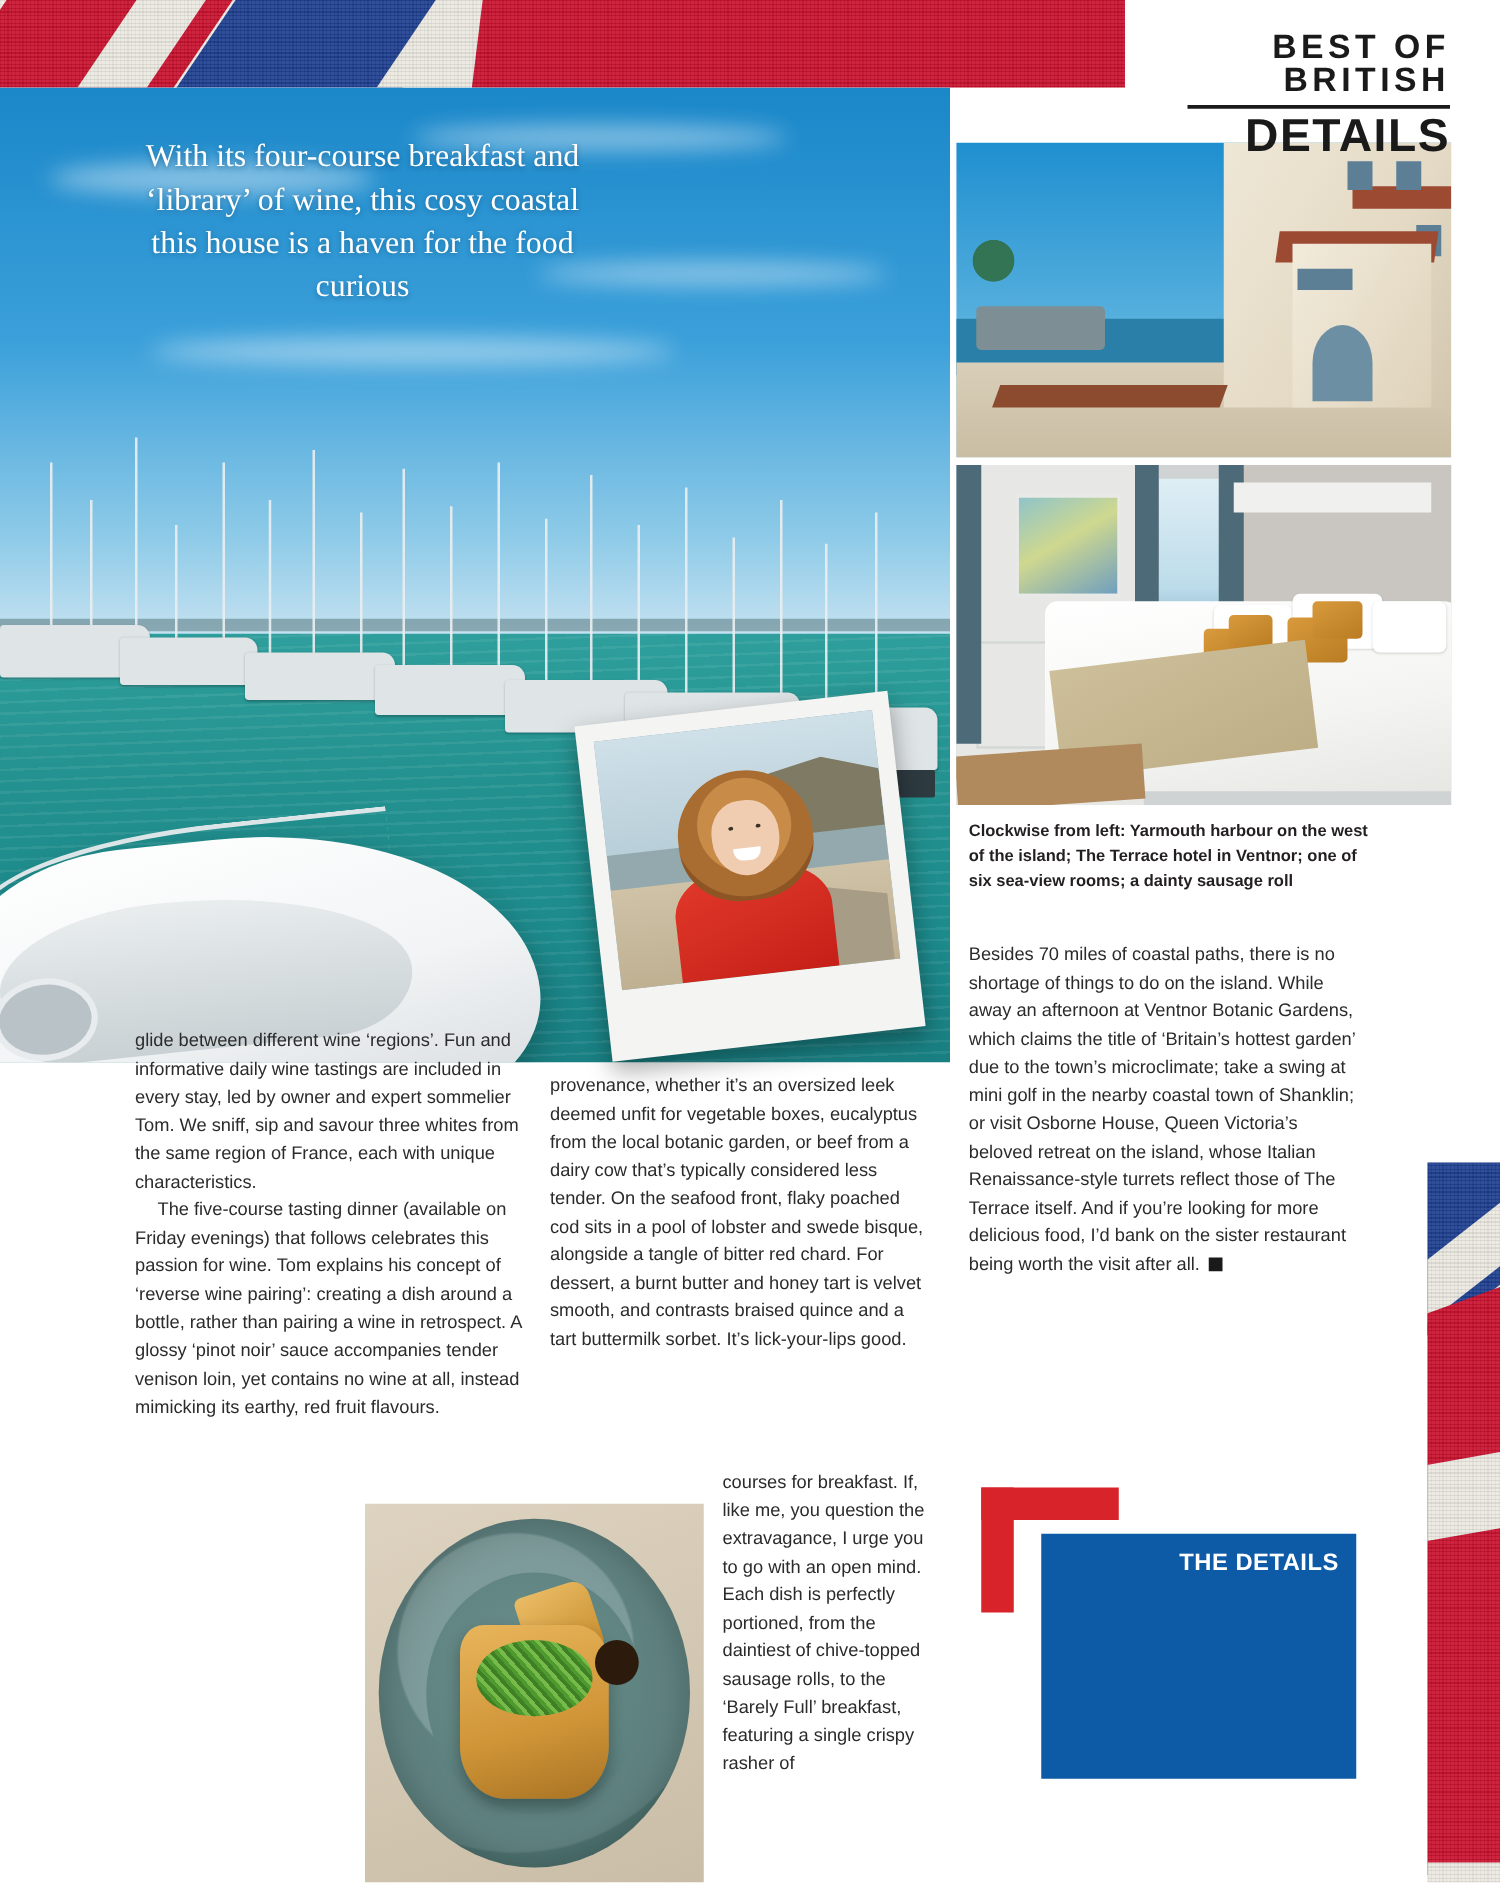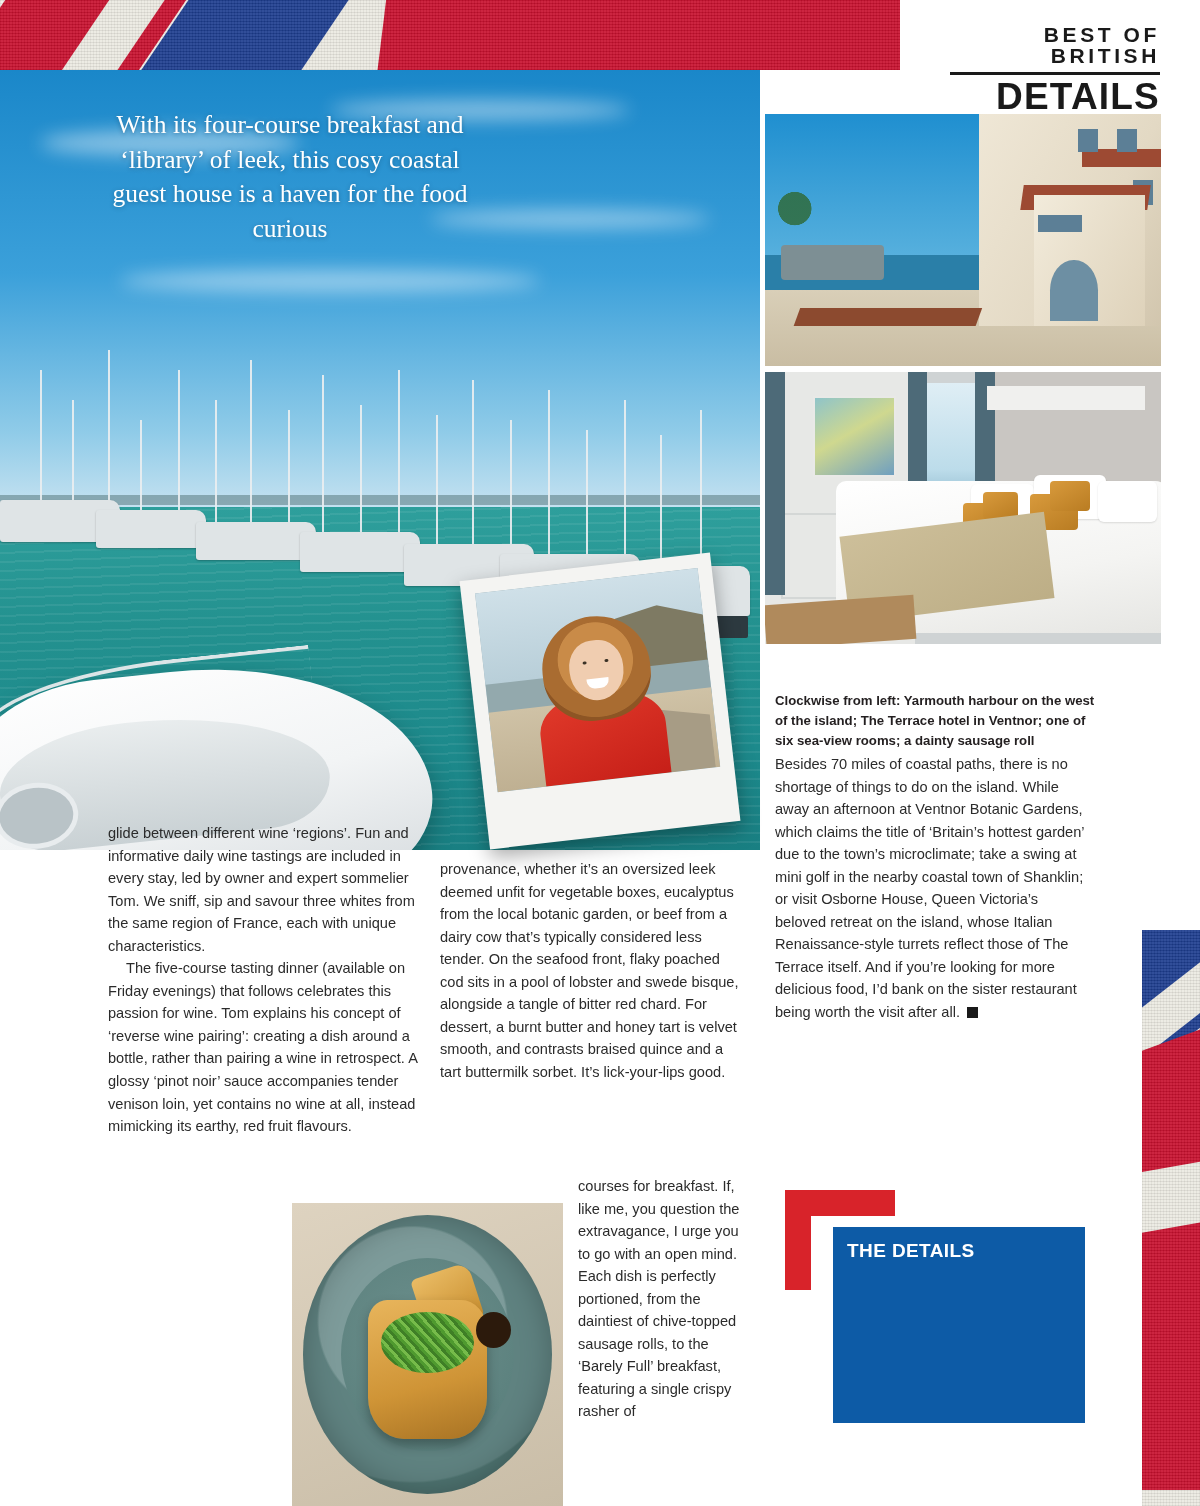--- a/index.html
+++ b/index.html
@@ -23,21 +23,21 @@
   .flagright{right:0;top:930px;width:58px;height:576px;}
   .flagright .r1{left:-60px;top:-40px;width:240px;height:120px;background:#1d3d8f;transform:rotate(-38deg);}
   .flagright .r2{left:-70px;top:40px;width:250px;height:40px;background:#eceae2;transform:rotate(-38deg);}
   .flagright .r3{left:-40px;top:100px;width:220px;height:150px;background:#c8102e;transform:rotate(-20deg);}
   .flagright .r4{left:-40px;top:230px;width:220px;height:60px;background:#eceae2;transform:rotate(-10deg);}
   .flagright .r5{left:-20px;top:280px;width:200px;height:290px;background:#c8102e;}
   .flagright .r6{left:-20px;top:560px;width:200px;height:120px;background:#eceae2;}
 
   
   .masthead{position:absolute;right:40px;top:24px;width:210px;text-align:right;z-index:20;}
-  .masthead .l1{font-size:21px;font-weight:700;letter-spacing:3.6px;color:#1a1a1a;line-height:1;}
+  .masthead .l1{font-size:27px;font-weight:700;letter-spacing:3.6px;color:#1a1a1a;line-height:1;}
   .masthead .rule{height:3px;background:#1a1a1a;margin:6px 0 3px;}
   .masthead .l2{font-size:37px;font-weight:700;letter-spacing:1.2px;color:#1a1a1a;line-height:1;}
   .masthead-bg{position:absolute;right:0;top:0;width:300px;height:100px;background:#fff;z-index:15;}
 
   
   .hero{position:absolute;left:0;top:70px;width:760px;height:780px;overflow:hidden;}
   .hero .sky{position:absolute;left:0;top:0;width:100%;height:58%;
       background:linear-gradient(180deg,#1a87c9 0%,#3ba0da 45%,#8fcbe8 80%,#cfe6f2 100%);}
   .hero .cloud{position:absolute;background:rgba(255,255,255,.45);border-radius:50%;filter:blur(9px);}
   .hero .sea{position:absolute;left:0;top:56%;width:100%;height:44%;
@@ -117,21 +117,21 @@
       background:linear-gradient(160deg,#e23b2b,#c61f18);border-radius:42% 42% 0 0;}
   .polaroid .pic .hair{position:absolute;left:26%;top:18%;width:48%;height:52%;
       background:radial-gradient(circle at 50% 42%,#c98b48 0 46%,#a96c31 47% 70%,#8d5524 71% 100%);
       border-radius:50% 50% 44% 44%;}
   .polaroid .pic .face{position:absolute;left:38%;top:30%;width:24%;height:30%;background:#f0cdb0;border-radius:48% 48% 54% 54%;}
   .polaroid .pic .eye{position:absolute;width:4px;height:3px;background:#3b3226;border-radius:50%;top:40%;}
   .polaroid .pic .smile{position:absolute;left:45%;top:49%;width:10%;height:5%;background:#fff;border-radius:0 0 8px 8px;}
 
   
   .caption{position:absolute;left:775px;top:655px;width:320px;font-size:13.2px;line-height:1.52;
-      font-weight:700;color:#231f20;margin-top:36px;}
+      font-weight:700;color:#231f20;}
 
   
   .col{position:absolute;font-size:14.6px;line-height:1.545;color:#2b2b2b;}
   .col p{margin:0;}
   .col p+p{text-indent:18px;}
   .c1a{left:108px;top:822px;width:310px;}
   .c1b{left:108px;top:1178px;width:156px;}
   .c2a{left:440px;top:858px;width:305px;}
   .c2b{left:578px;top:1175px;width:168px;}
   .c3{left:775px;top:753px;width:318px;}
@@ -152,21 +152,21 @@
       background:linear-gradient(160deg,#eabc65,#c98f30);transform:rotate(-18deg);border-radius:6px 14px 4px 4px;}
   .ph-food .chives{position:absolute;left:33%;top:36%;width:34%;height:20%;border-radius:50%;
       background:repeating-linear-gradient(48deg,#4f9a2f 0 3px,#76bb4a 3px 6px,#3f7f26 6px 9px);}
   .ph-food .sauce{position:absolute;left:68%;top:36%;width:13%;height:12%;border-radius:50%;background:#2c1a0c;}
 
   
   .redbracket{position:absolute;left:785px;top:1190px;width:110px;height:100px;z-index:4;}
   .redbracket .h{position:absolute;left:0;top:0;width:110px;height:26px;background:#d8232a;}
   .redbracket .v{position:absolute;left:0;top:0;width:26px;height:100px;background:#d8232a;}
   .details{position:absolute;left:833px;top:1227px;width:252px;height:196px;background:#0d5ba6;
-      color:#fff;text-align:left;box-sizing:border-box;padding:13px 14px 10px;z-index:6;}
+      color:#fff;text-align:right;box-sizing:border-box;padding:13px 14px 10px;z-index:6;}
   .details .h{font-size:19px;font-weight:700;letter-spacing:.4px;margin-bottom:5px;}
   .details .t{font-size:15px;font-weight:700;line-height:1.36;}
   .details .u{font-style:italic;}
   .credit-wrap{position:absolute;left:62px;top:880px;width:30px;height:560px;}
 
   .wm{position:absolute;font-family:"Liberation Sans",sans-serif;color:rgba(120,120,120,.16);
       font-size:58px;font-weight:700;z-index:13;pointer-events:none;}
 </style>
 </head>
 <body>
@@ -228,21 +228,21 @@
     <div class="boatdark" style="left:506px;top:520px;width:60px;height:22px;"></div>
     <div class="boatdark" style="left:604px;top:534px;width:70px;height:24px;"></div>
     <div class="boatdark" style="left:686px;top:546px;width:62px;height:22px;"></div>
     <div class="bigboat">
         <div class="deck"></div>
         <div class="hatch"></div>
       </div>
     <div class="rail"></div>
   </div>
 
-  <div class="standfirst">With its four-course breakfast and ‘library’ of leek, this cosy coastal guest house is a haven for the food curious</div>
+  <div class="standfirst">With its four-course breakfast and ‘library’ of wine, this cosy coastal this house is a haven for the food curious</div>
 
   <div class="ph-hotel">
     <div class="sky"></div>
       <div class="sea"></div>
       <div class="ground"></div>
     <div class="palm"></div>
     <div class="pav"></div>
     <div class="bldg"></div>
       <div class="roof2"></div>
     <div class="win" style="right:6%;top:6%;width:5%;height:9%;"></div>

